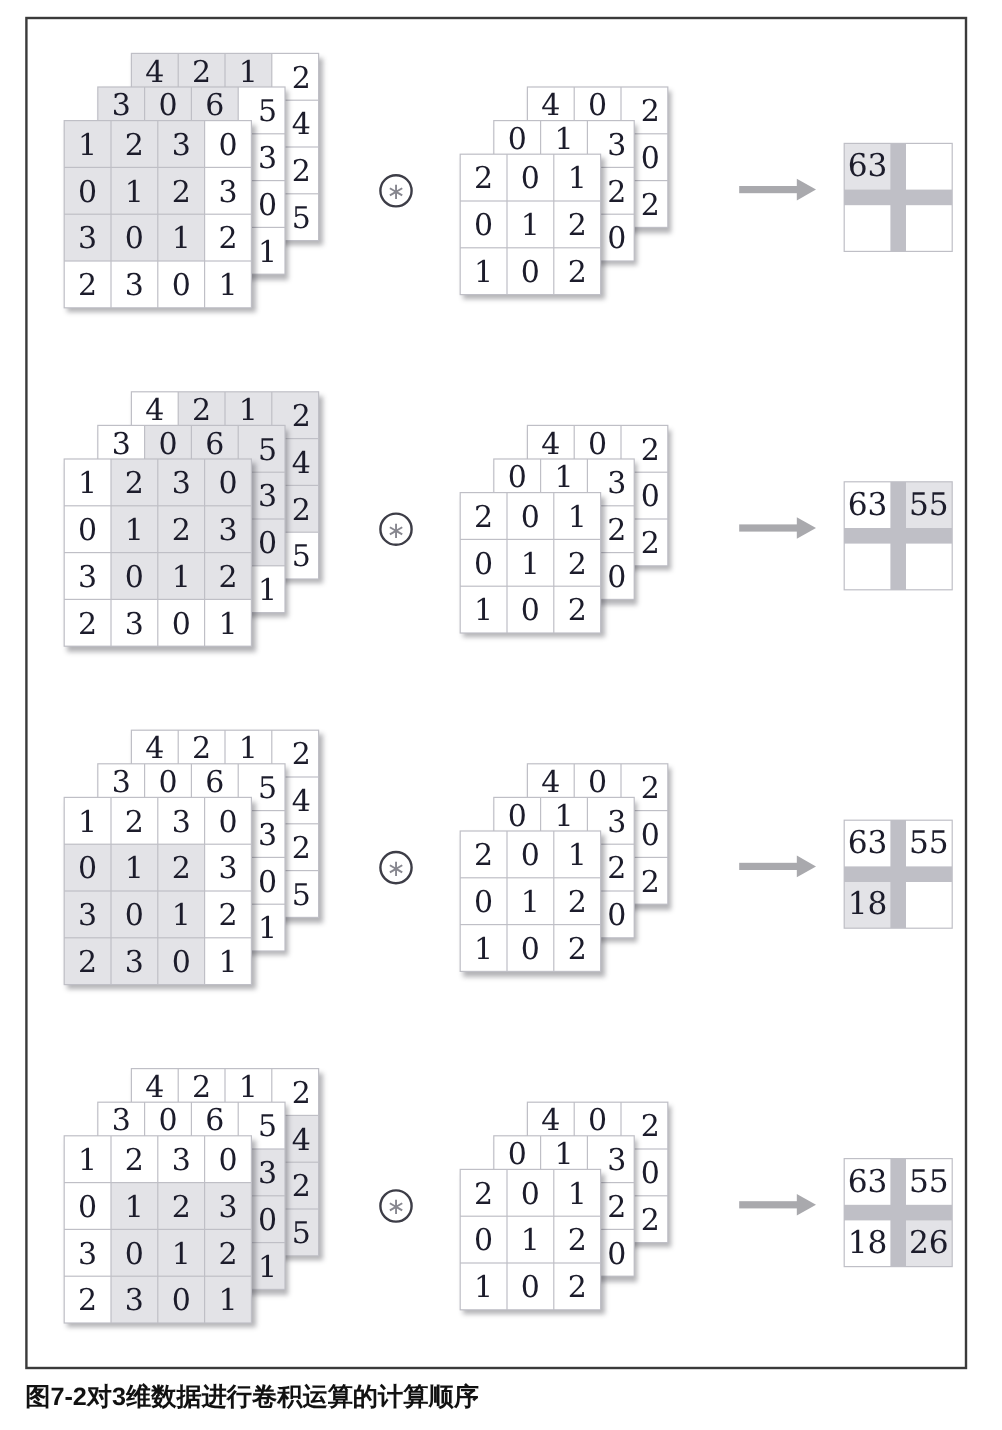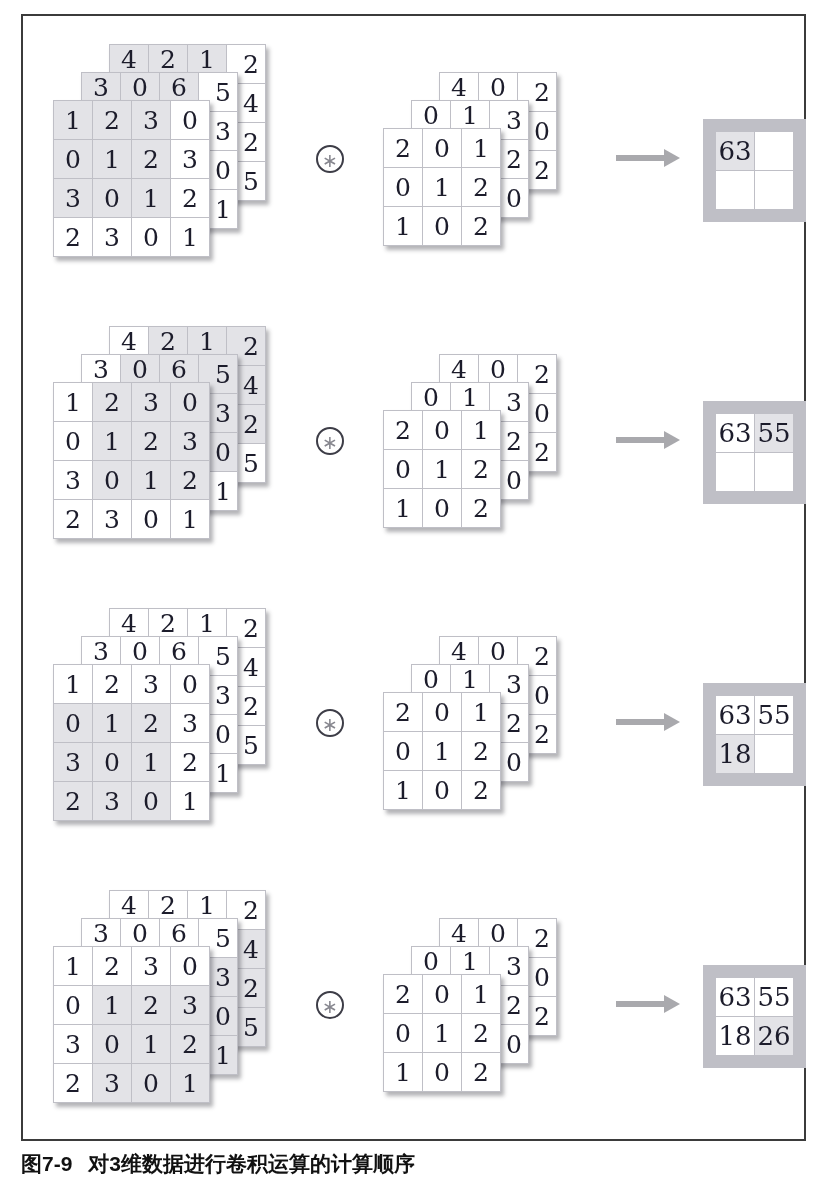--- a/index.html
+++ b/index.html
@@ -74,42 +74,42 @@
     position:absolute; left:48px; top:0; width:0; height:0;
     border-top:9px solid transparent;
     border-bottom:9px solid transparent;
     border-left:16px solid var(--arrow,#a9a9ad);
   }
   .output-grid{
     position:absolute; left:703px; top:75px;
     display:grid;
     grid-template-columns:38px 38px;
     grid-auto-rows:38px;
-    gap:1px; padding:13px;
+    gap:13px; padding:1px;
     background:var(--cellborder,#bfbfc6);
   }
   .output-grid .cell{ font-size:26px; }
   .caption{
     position:absolute;
     left:21px; top:1150px;
     font-family:"Liberation Sans", sans-serif;
     font-weight:bold;
     font-size:21px;
     color:#111;
     white-space:nowrap;
   }
-  .caption .cap-text{ margin-left:16px; }
+  .caption .cap-text{ margin-left:0; }
 </style>
 </head>
 <body>
 
 <div class="page" style="--hl: #e3e3e7; --cellborder: #bfbfc6; --digit: #1c1c2b; --arrow: #a9a9ad; --ring: #3d3d47; --opglyph: #87878f; --frame: #3b3b3b;">
   <div class="figure-frame"></div>
   <div class="caption">
-    <span class="cap-label">图7-9</span><span class="cap-text">对3维数据进行卷积运算的计算顺序</span>
+    <span class="cap-label">图7-2</span><span class="cap-text">对3维数据进行卷积运算的计算顺序</span>
   </div>
 <div class="row" style="top: 44px;">
       <div class="stack input-stack">
         <div class="layer" style="grid-template-columns: repeat(4, 38px); grid-auto-rows: 38px; left: 56px; top: 0px; z-index: 1;">
           <div class="cell hl band-top">
             <span class="d">4</span>
           </div>
           <div class="cell hl band-top">
             <span class="d">2</span>
           </div>

